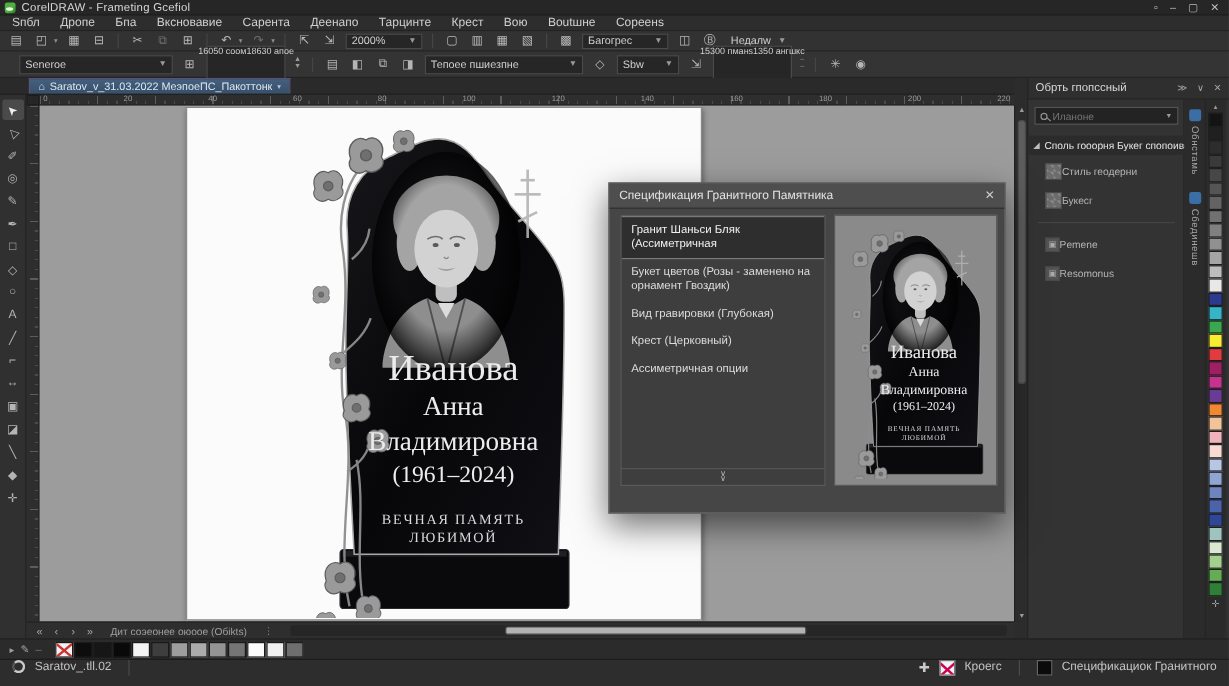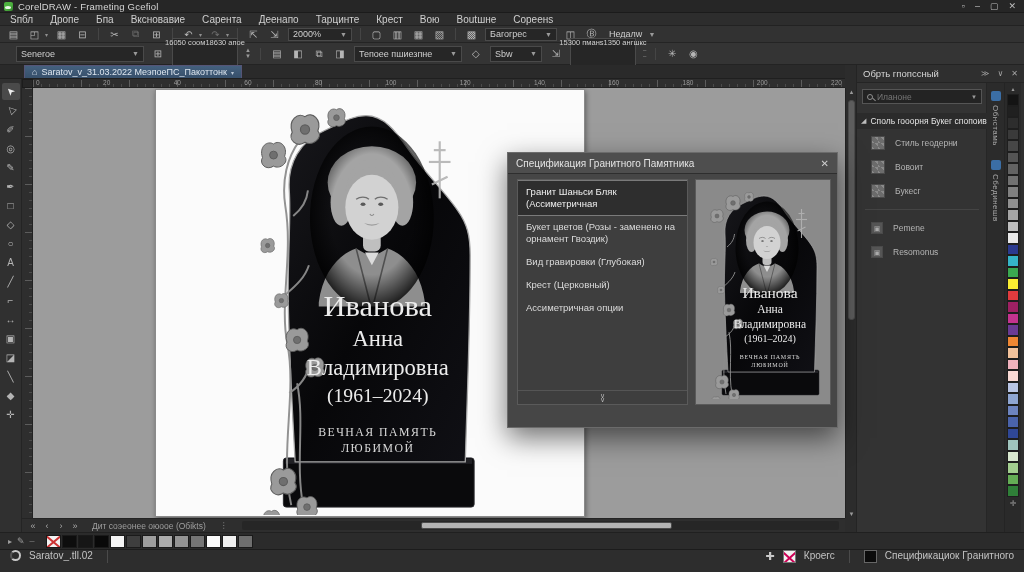--- a/index.html
+++ b/index.html
@@ -80,21 +80,21 @@
   #right-panel{left:856px;top:65px;width:168px;height:467px;background:#2f2f2f;border-left:1px solid #242424}
   #docker-header{height:18px;display:flex;align-items:center;padding:0 6px;gap:8px;border-bottom:1px solid #242424;color:#d6d6d6;font-size:9.5px}
   #docker-header .hic{margin-left:auto;color:#a5a5a5;font-size:8px;display:flex;gap:8px}
   #docker-body{position:absolute;left:0;top:18px;width:130px;bottom:0;background:#333;border-right:1px solid #262626}
   #docker-search{position:absolute;left:5px;top:6px;width:120px;height:15px;background:#232323;border:1px solid #555;display:flex;align-items:center;padding:0 4px;gap:4px}
   #docker-search input{flex:1;background:transparent;border:none;outline:none;color:#bbb;font-size:8.5px;font-family:"Liberation Sans",sans-serif;min-width:0}
   .search-glyph{width:6px;height:6px;border:1.2px solid #8f8f8f;border-radius:50%;position:relative;flex:none}
   .search-glyph::after{content:"";position:absolute;left:4px;top:4px;width:4px;height:1.2px;background:#8f8f8f;transform:rotate(40deg)}
   #tree-root{position:absolute;left:0;top:30px;width:130px;height:16px;display:flex;align-items:center;gap:4px;padding:0 4px;background:#2b2b2b;color:#e4e4e4;font-size:8.5px;white-space:nowrap;overflow:hidden}
   #tree-items{position:absolute;left:0;top:48px;width:130px}
-  .trow{display:flex;align-items:center;gap:10px;height:24px;padding:0 6px 0 14px;color:#b5b5b5;font-size:8.5px;white-space:nowrap;overflow:hidden}
+  .trow{display:flex;align-items:center;gap:0;height:24px;padding:0 6px 0 14px;color:#b5b5b5;font-size:8.5px;white-space:nowrap;overflow:hidden}
   .thumb{width:14px;height:14px;background:#6c6c6c;border:1px solid #4a4a4a;flex:none;background-image:linear-gradient(45deg,#8a8a8a 25%,transparent 25%,transparent 75%,#8a8a8a 75%);background-size:6px 6px}
   .tsep2{height:1px;background:#444;margin:6px 8px}
   .trow.small .thumb{width:12px;height:12px;background:#555;background-image:none;color:#aaa;font-size:7px;text-align:center;line-height:12px}
   #side-tabs{position:absolute;left:130px;top:18px;width:18px;bottom:0;background:#2b2b2b;border-right:1px solid #242424;display:flex;flex-direction:column;align-items:center;padding-top:8px;gap:14px}
   .side-tab{display:flex;flex-direction:column;align-items:center;gap:4px}
   .side-tab .ic{width:10px;height:10px;background:#3b6ea5;border-radius:2px}
   .side-tab .vt{writing-mode:vertical-rl;font-size:8px;color:#a9a9a9;letter-spacing:.5px}
   #palette-col{position:absolute;left:148px;top:18px;width:16px;bottom:0;background:#2a2a2a;display:flex;flex-direction:column;align-items:center;padding-top:2px}
   #palette-up{color:#9a9a9a;font-size:6px;height:9px}
   #palette{display:flex;flex-direction:column}
@@ -294,21 +294,21 @@
   </div>
   <div class="spin">
       <span>▲</span>
       <span>▼</span>
     </div>
   <span class="tsep"></span>
   <span class="picon">▤</span>
   <span class="picon">◧</span>
   <span class="picon">⧉</span>
   <span class="picon">◨</span>
-  <div class="combo" style="width:108px;height:16px">
+  <div class="combo" style="width:132px;height:16px">
     <span>Тепоее пшиезпне</span>
     <span class="car" style="margin-left:auto">▼</span>
   </div>
   <span class="picon">◇</span>
   <div class="combo" style="width:52px;height:16px">
     <span>Sbw</span>
     <span class="car" style="margin-left:auto">▼</span>
   </div>
   <span class="picon">⇲</span>
   <div class="pfield" style="width:66px">
@@ -447,24 +447,20 @@
       <span style="font-size:6px;color:#9a9a9a">▼</span>
     </div>
     <div id="tree-root">
       <span style="font-size:7px;color:#bdbdbd">◢</span>
       <span>Споль гооорня Букег спопоивеамный</span>
     </div>
     <div id="tree-items">
         <div class="trow">
           <span class="thumb"></span>
           <span>Стиль геодерни</span>
-        </div>
-        <div class="trow">
-          <span class="thumb"></span>
-          <span>Вовоит</span>
         </div>
         <div class="trow">
           <span class="thumb"></span>
           <span>Букесг</span>
         </div>
         <div class="tsep2"></div>
         <div class="trow small">
           <span class="thumb">▣</span>
           <span>Pemene</span>
         </div>

